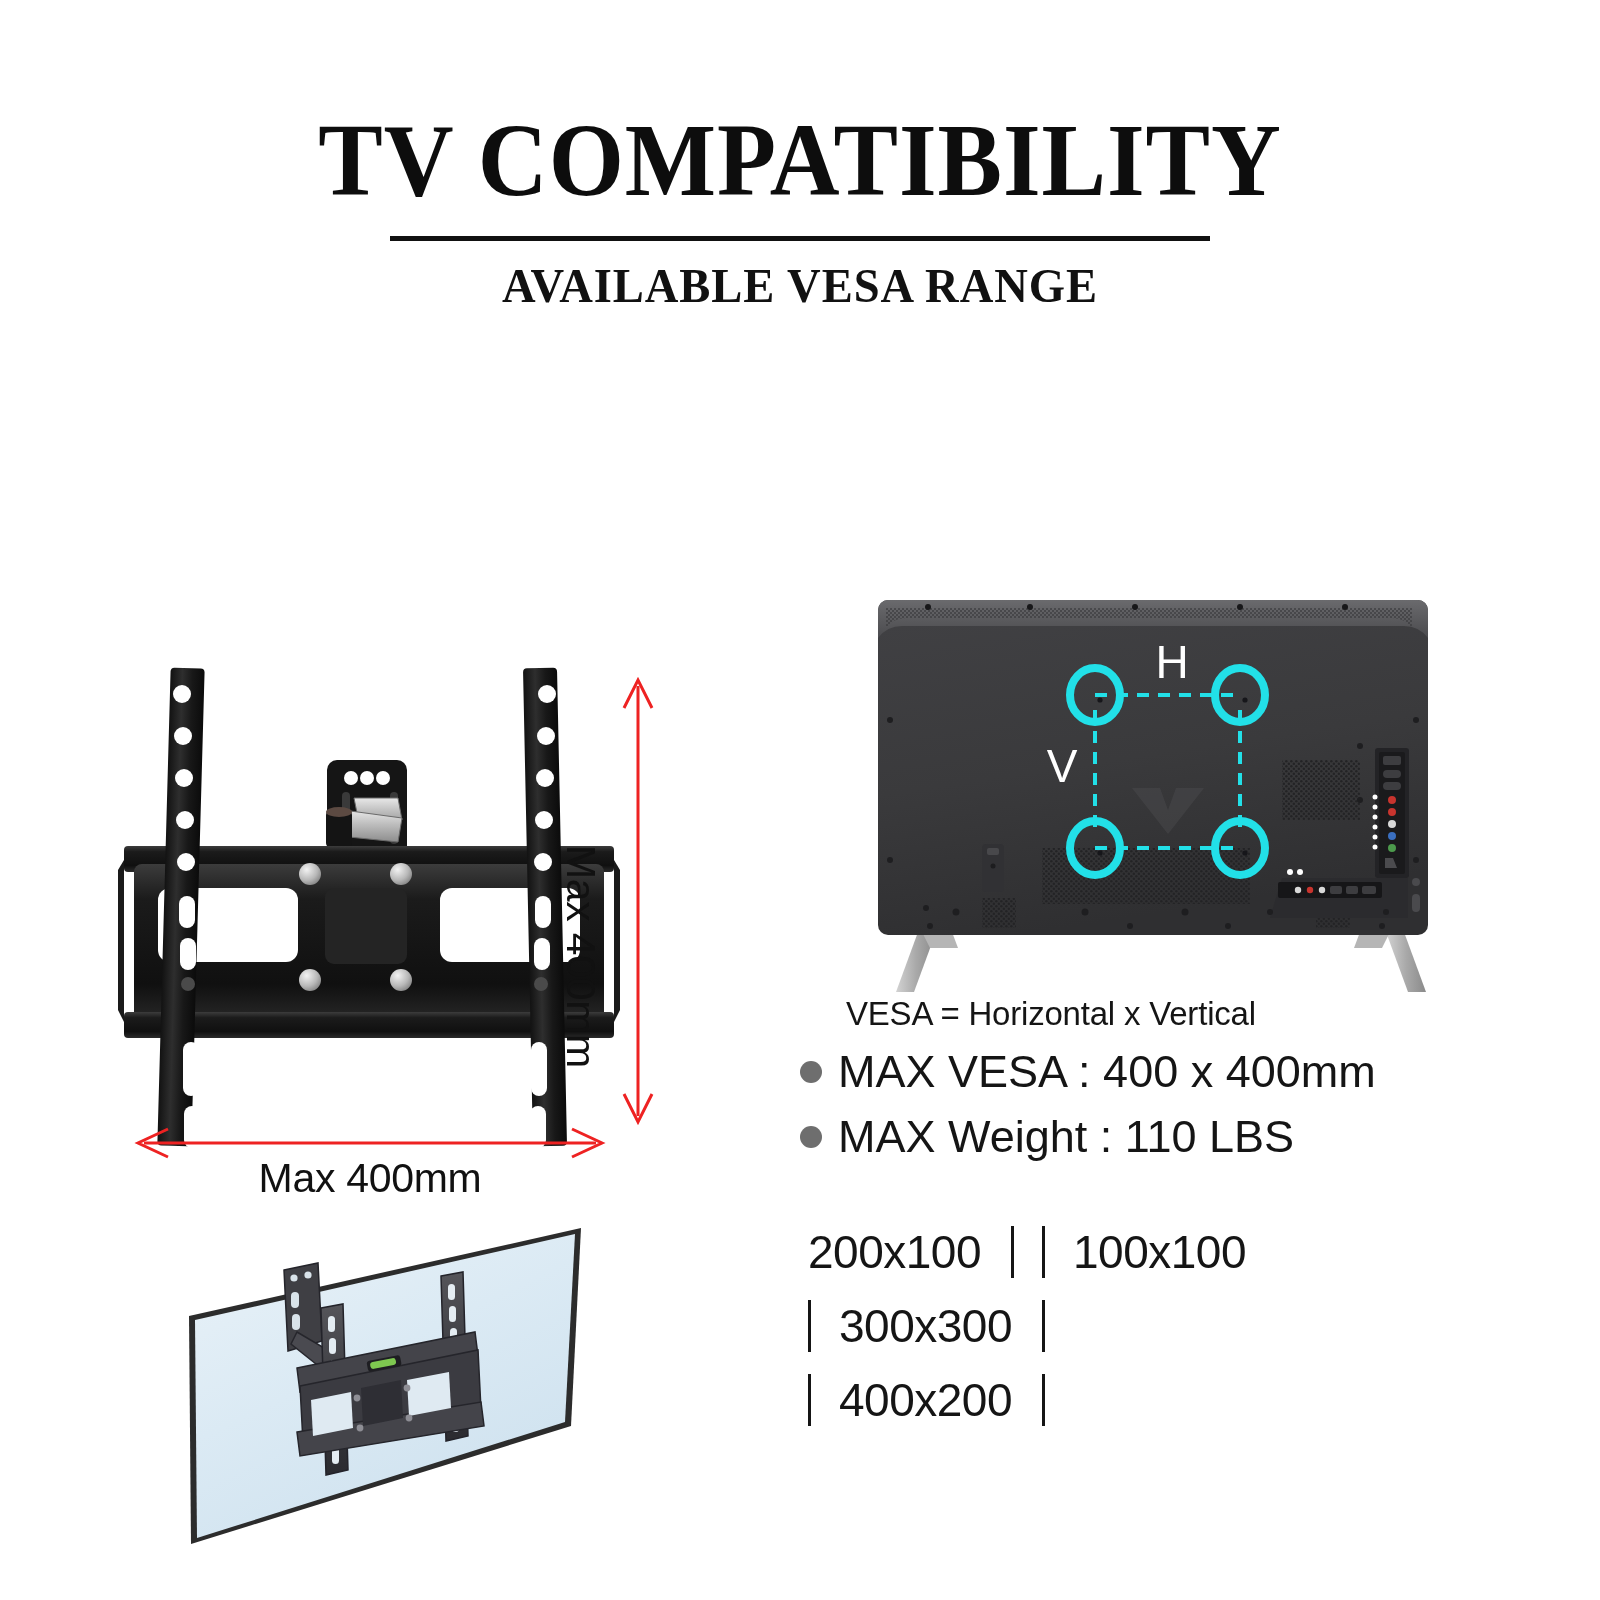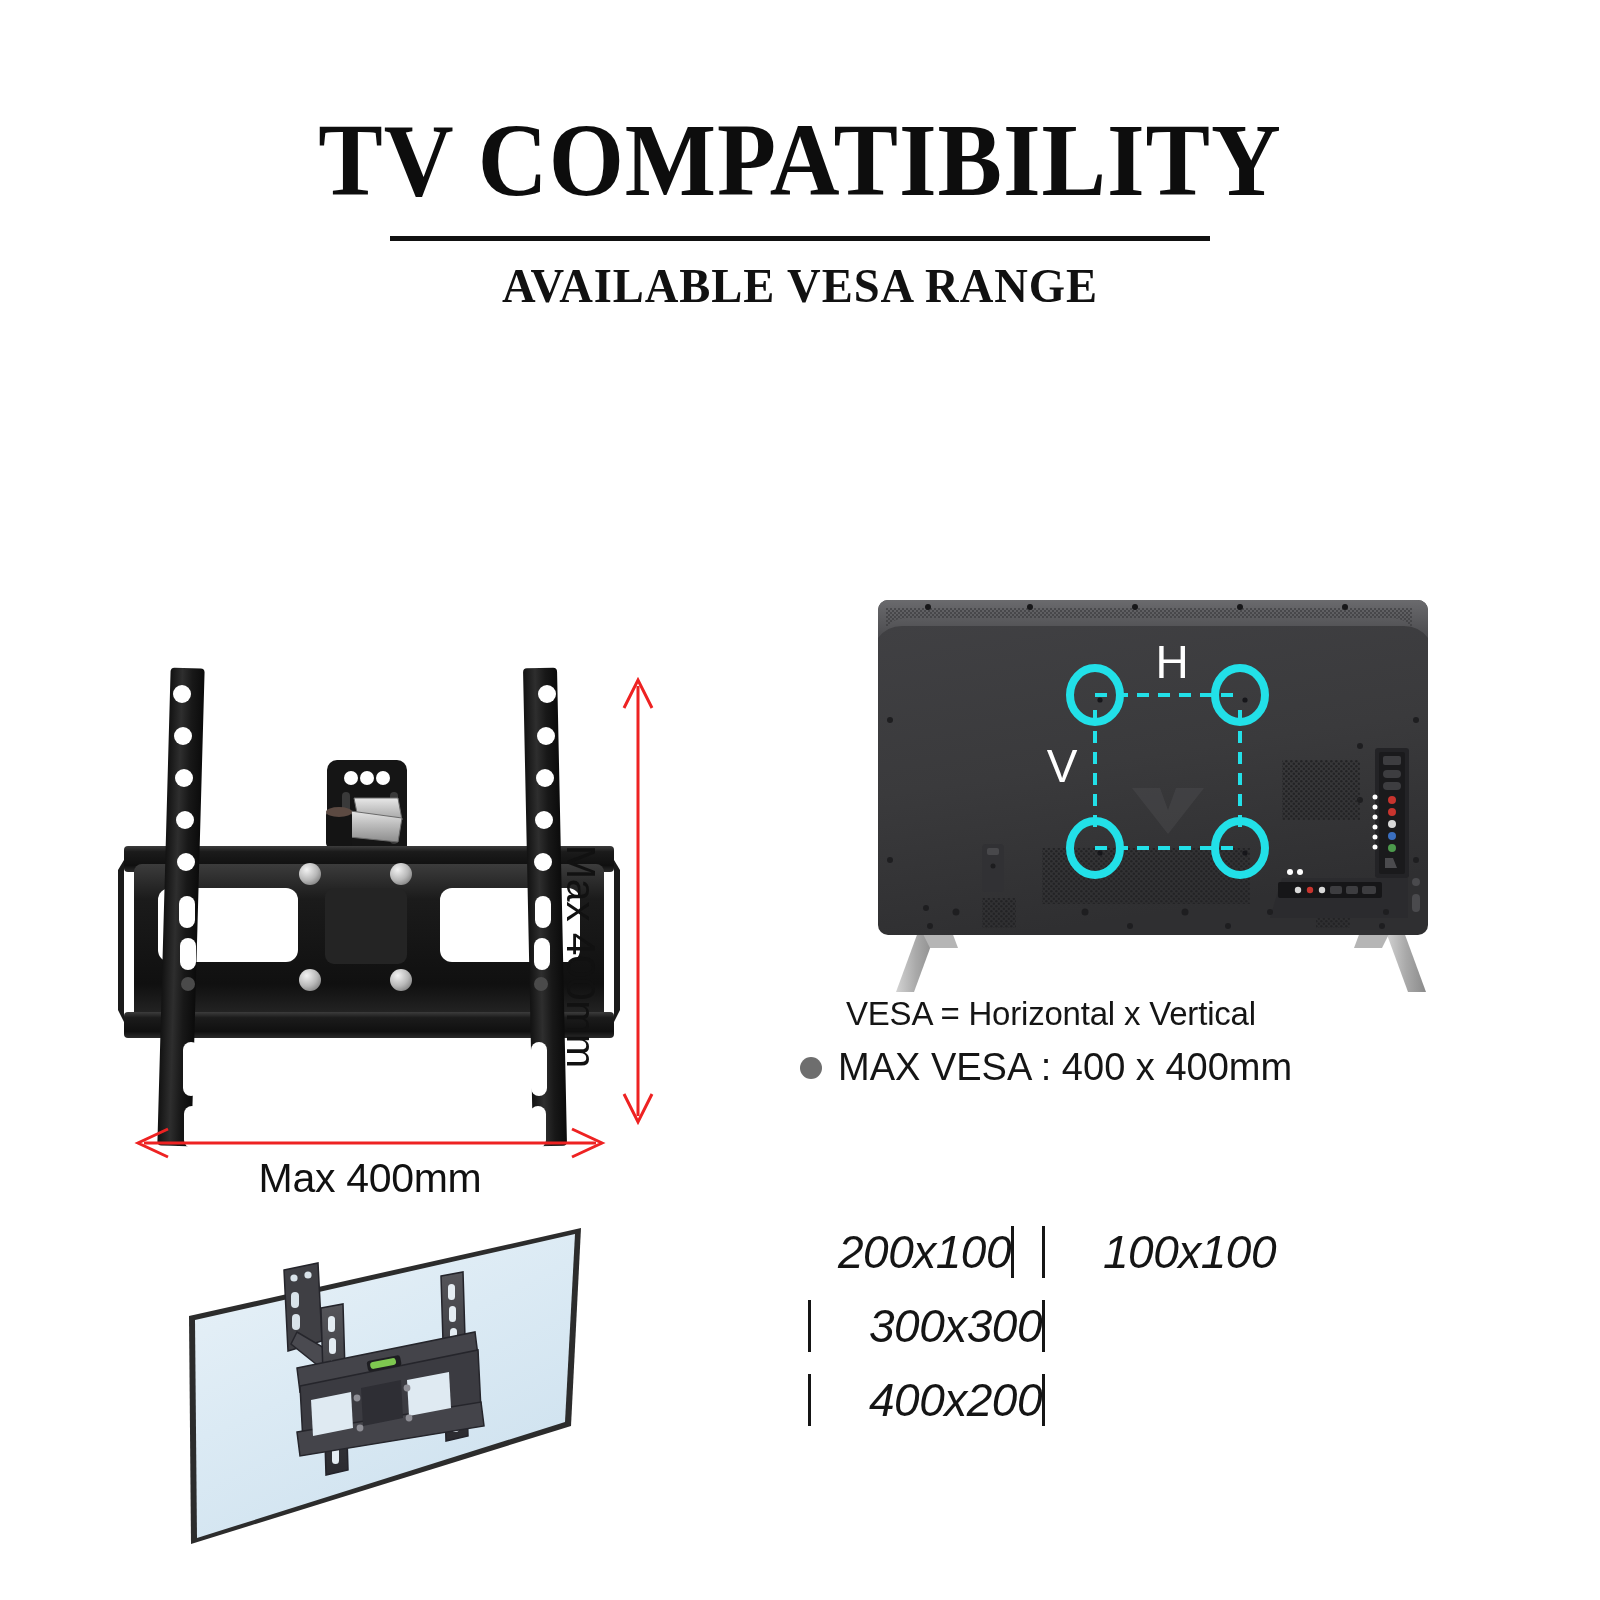--- a/index.html
+++ b/index.html
@@ -45,34 +45,34 @@
   .tv-zone { position:absolute; left:830px; top:560px; width:640px; height:430px; }
 
   
   .specs { position:absolute; left:800px; top:995px; width:740px; }
   .spec-eq {
     font-size:33px; color:#151515; letter-spacing:-0.2px;
     padding-left:46px; white-space:nowrap;
   }
   .spec-row {
     display:flex; align-items:center; gap:16px;
-    font-size:38px; color:#151515; margin-top:13px; white-space:nowrap;
+    font-size:45px; color:#151515; margin-top:13px; white-space:nowrap;
   }
   .bullet {
     width:22px; height:22px; border-radius:50%;
     background:#6e6e6e; flex:0 0 auto;
   }
 
   .vesa-grid { position:absolute; left:808px; top:1225px; width:720px; }
   .vesa-line {
     display:flex; align-items:center; justify-content:flex-start;
     font-size:46px; color:#151515; letter-spacing:-0.5px;
     margin-bottom:20px; white-space:nowrap;
   }
-  .vcell { width:203px; text-align:right;font-style:italic; }
+  .vcell { width:203px; text-align:left; }
   .vsep { width:3px; height:52px; background:#151515; margin-right:28px; flex:0 0 auto; }
 
   
   .persp-zone { position:absolute; left:145px; top:1220px; width:470px; height:340px; }
 
   .dim-label-h {
     position:absolute; left:160px; top:1155px; width:420px; text-align:center;
     font-size:41px; color:#111; letter-spacing:-0.3px;
   }
   .dim-label-v {
@@ -353,20 +353,24 @@
       <text x="232" y="222" fill="#ffffff" font-family="Liberation Sans, sans-serif" font-size="46" font-weight="400" text-anchor="middle">V</text>
     </svg>
   </div>
 
   <div class="specs">
     <div class="spec-eq">VESA = Horizontal x Vertical</div>
     <div class="spec-row">
       <span class="bullet"></span>
       <span>MAX VESA : 400 x 400mm</span>
     </div>
+    <div class="spec-row">
+      <span class="bullet"></span>
+      <span>MAX Weight : 110 LBS</span>
+    </div>
   </div>
 
   <div class="vesa-grid">
     <div class="vesa-line">
       <span class="vcell">200x100</span>
       <span class="vsep"></span>
       <span class="vsep"></span>
       <span class="vcell">100x100</span>
     </div>
     <div class="vesa-line">

